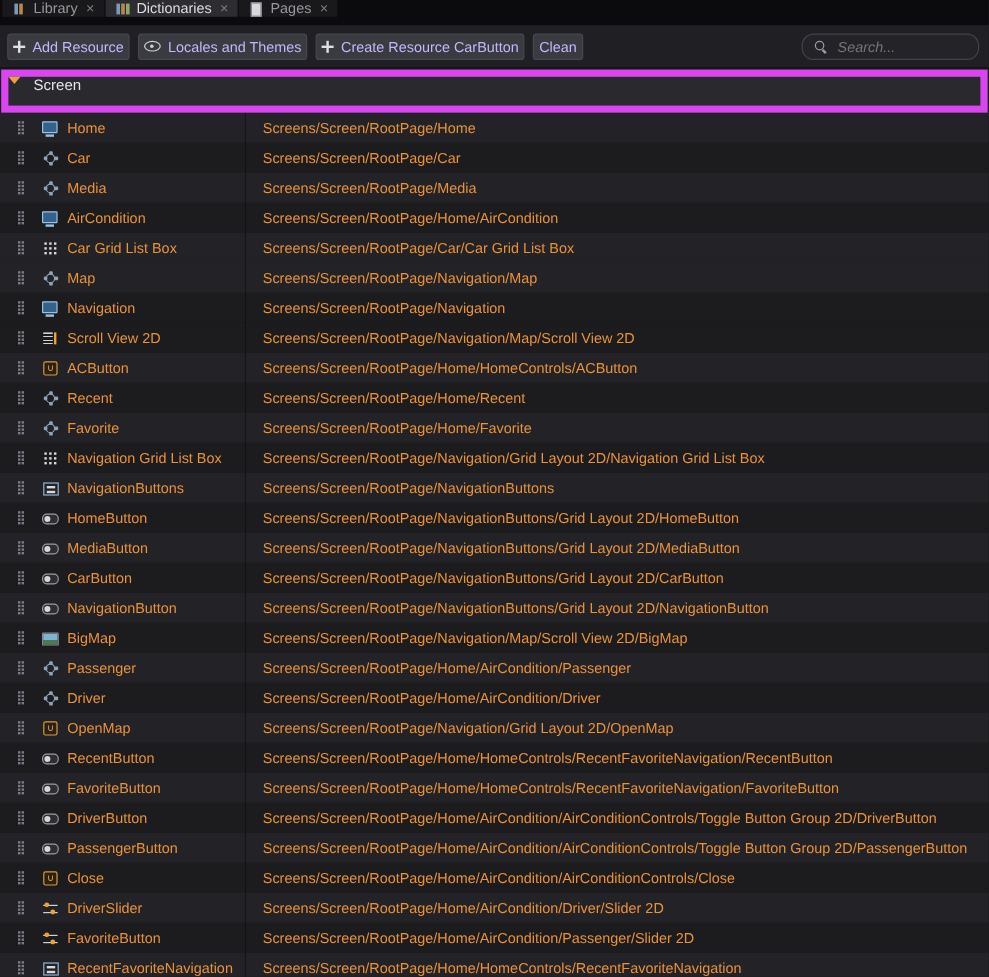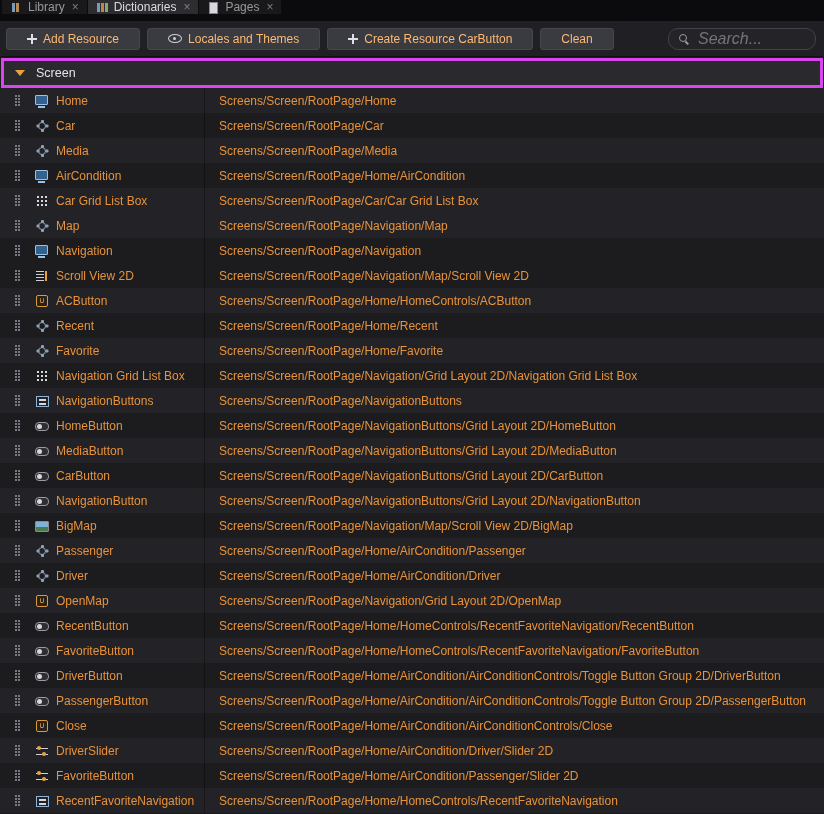--- a/index.html
+++ b/index.html
@@ -15,37 +15,37 @@
   .tab-close{margin-left:7px;color:#7c7c84;font-size:12px;line-height:1}
   .tabicon{width:13px;height:13px;position:relative;margin-right:5px;flex:none}
   .icon-library::before{content:"";position:absolute;top:2px;left:2px;width:3px;height:9px;background:#7a9ab8}
   .icon-library::after{content:"";position:absolute;top:2px;left:6px;width:3px;height:9px;background:#b8894a}
   .icon-dictionaries::before{content:"";position:absolute;top:2px;left:1px;width:3px;height:9px;background:#7a9ab8;box-shadow:4px 0 0 #b8894a,8px 0 0 #8aa86a}
   .icon-pages::before{content:"";position:absolute;top:1px;left:2px;width:7px;height:10px;background:#d8d8dc;border:1px solid #84848c}
 
   
   .toolbar{display:flex;align-items:center;height:35px;background:#202024;border-bottom:1px solid #121214;padding:0 6px}
   .btn{display:inline-flex;align-items:center;gap:6px;background:#3a3a41;border:1px solid #47474f;border-radius:3px;
-       color:#fdba74;font-size:12px;padding:3px 20px;margin-right:7px;cursor:default;white-space:nowrap}
+       color:#c4b5fd;font-size:12px;padding:3px 4px;margin-right:7px;cursor:default;white-space:nowrap}
   .plus-ic{width:10px;height:10px;position:relative}
   .plus-ic::before{content:"";position:absolute;left:4px;top:0;width:2px;height:10px;background:#e0e0e4}
   .plus-ic::after{content:"";position:absolute;left:0;top:4px;width:10px;height:2px;background:#e0e0e4}
   .locales-ic{width:14px;height:9px;position:relative}
   .locales-ic::before{content:"";position:absolute;inset:0;border:1px solid #cfcfd4;border-radius:50%}
   .locales-ic::after{content:"";position:absolute;left:5px;top:2.5px;width:3px;height:3px;border-radius:50%;background:#cfcfd4}
   .search{margin-left:auto;margin-right:2px;display:flex;align-items:center;gap:6px;background:#232328;
           border:1px solid #42424a;border-radius:10px;height:20px;padding:0 9px;width:128px}
-  .search input{background:transparent;border:0;outline:0;color:#eab308;font-style:italic;font-size:16px;width:100%;font-family:inherit}
+  .search input{background:transparent;border:0;outline:0;color:#eab308;font-style:italic;font-size:12px;width:100%;font-family:inherit}
   .search-ic{width:12px;height:12px;position:relative;flex:none}
   .search-ic::before{content:"";position:absolute;top:1px;left:1px;width:6px;height:6px;border:1px solid #9a9aa0;border-radius:50%}
   .search-ic::after{content:"";position:absolute;top:9px;left:7px;width:4px;height:1.5px;background:#9a9aa0;transform:rotate(45deg)}
 
   
-  .section-header{display:flex;align-items:center;height:24px;background:#29292e;border:3px solid #d946ef;
-                  margin:1px 1px 0;padding-left:11px;gap:11px;font-size:12.5px;color:#e4e4e8}
+  .section-header{display:flex;align-items:flex-start;height:24px;background:#29292e;border:6px solid #d946ef;
+                  margin:1px 1px 0;padding-left:0;gap:11px;font-size:12.5px;color:#e4e4e8}
   .tri{width:0;height:0;border-left:5px solid transparent;border-right:5px solid transparent;border-top:6px solid #e8a33c}
 
   
   .row{display:flex;align-items:center;height:25px}
   .row.odd{background:#232327}
   .row.even{background:#1c1c1f}
   .drag{width:34px;flex:none;display:flex;justify-content:center;cursor:grab}
   .drag-dots{width:5px;height:11px;position:relative}
   .drag-dots::before{content:"";position:absolute;top:0;left:0;width:2px;height:2px;background:#7a7a84;
     box-shadow:3px 0 0 #7a7a84,0 3px 0 #7a7a84,3px 3px 0 #7a7a84,0 6px 0 #7a7a84,3px 6px 0 #7a7a84,0 9px 0 #7a7a84,3px 9px 0 #7a7a84}

